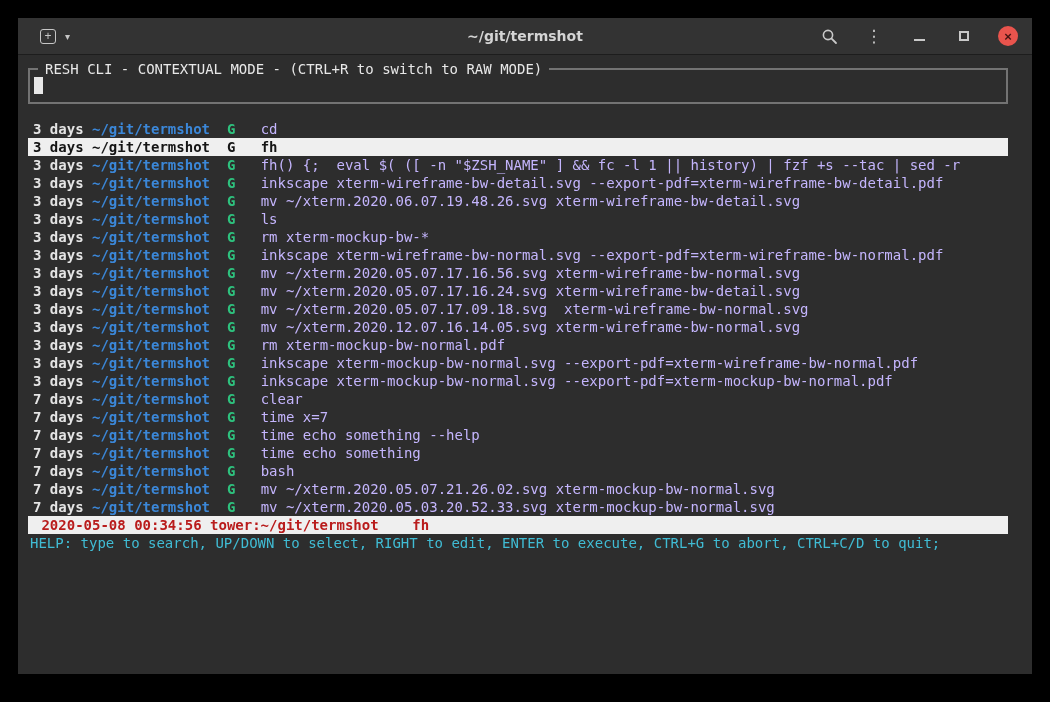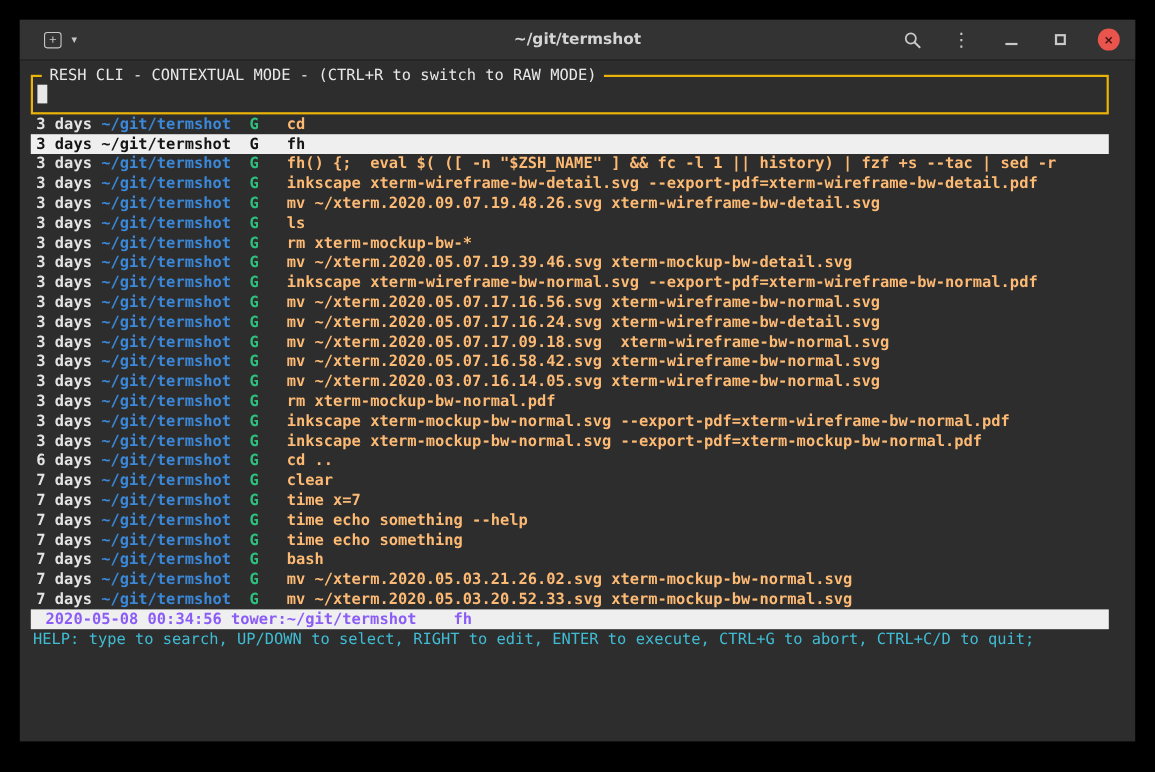--- a/index.html
+++ b/index.html
@@ -40,44 +40,44 @@
   .restore-glyph { display:block; width:10px; height:10px; border:2px solid #c9c9c9; }
   .close-btn {
     width:20px; height:20px; border-radius:50%; border:none; cursor:pointer;
     background:var(--close-red,#e9544d); color:#461412;
     font-size:13px; font-weight:bold; line-height:1;
     display:flex; align-items:center; justify-content:center;
   }
   
   .terminal { position:relative; height:618px; font-size:14px; line-height:18px; color:#d6d6d6; }
   .search-box {
-    position:relative; margin:13px 24px 0 10px; height:36px;
-    border:2px solid #eab308;
+    position:relative; margin:13px 24px 16px 10px; height:36px;
+    border:2px solid #737373;
   }
   .search-box-title {
     position:absolute; top:-10px; left:8px; padding:0 7px;
     background:var(--terminal-bg,#2d2d2d); color:#e8e8e8; white-space:pre;
   }
   .cursor-block { position:absolute; left:4px; top:7px; width:9px; height:17px; background:#e8e8e8; }
   .hist-header {
     margin:10px 24px 0 10px; padding-left:5px; height:19px;
     border-bottom:1px solid #cfcfcf; font-weight:bold; color:#e8e8e8; white-space:pre; overflow:hidden;
   }
   .rows { margin:0 24px 0 10px; }
   .row { height:18px; padding-left:5px; white-space:pre; overflow:hidden; }
   .row .t { color:#e4e4e4; font-weight:bold; }
   .row .d { color:var(--path-blue,#3b87d8); font-weight:bold; }
   .row .f { color:var(--flag-green,#2ec27e); font-weight:bold; }
-  .row .c { color:#fdba74;font-weight:bold; }
+  .row .c { color:#c4b5fd; }
   .row.selected { background:var(--selection-bg,#efefef); }
   .row.selected .t, .row.selected .d, .row.selected .f, .row.selected .c { color:#151515; }
   .row.selected .c { font-weight:bold; }
   .statusbar {
     margin:0 24px 0 10px; height:18px; padding-left:5px;
-    background:var(--selection-bg,#efefef); color:#8b5cf6; font-weight:bold;
+    background:var(--selection-bg,#efefef); color:#b91c1c; font-weight:bold;
     white-space:pre; overflow:hidden;
   }
   .helpline { margin:0 24px 0 10px; height:36px; padding-left:2px;
     color:var(--help-cyan,#40bcd4); white-space:pre; overflow:hidden; }
 </style>
 </head>
 <body>
 
 <div class="window">
 
@@ -121,40 +121,37 @@
       <span class="search-box-title">RESH CLI - CONTEXTUAL MODE - (CTRL+R to switch to RAW MODE)</span>
       <span class="cursor-block"></span>
     </div>
 
 
     <div class="rows">
         <div class="row"><span class="t">3 days</span> <span class="d">~/git/termshot</span>  <span class="f">G</span>   <span class="c">cd</span></div>
         <div class="row selected"><span class="t">3 days</span> <span class="d">~/git/termshot</span>  <span class="f">G</span>   <span class="c">fh</span></div>
         <div class="row"><span class="t">3 days</span> <span class="d">~/git/termshot</span>  <span class="f">G</span>   <span class="c">fh() {;  eval $( ([ -n "$ZSH_NAME" ] &amp;&amp; fc -l 1 || history) | fzf +s --tac | sed -r</span></div>
         <div class="row"><span class="t">3 days</span> <span class="d">~/git/termshot</span>  <span class="f">G</span>   <span class="c">inkscape xterm-wireframe-bw-detail.svg --export-pdf=xterm-wireframe-bw-detail.pdf</span></div>
-        <div class="row"><span class="t">3 days</span> <span class="d">~/git/termshot</span>  <span class="f">G</span>   <span class="c">mv ~/xterm.2020.09.07.19.48.26.svg xterm-wireframe-bw-detail.svg</span></div>
+        <div class="row"><span class="t">3 days</span> <span class="d">~/git/termshot</span>  <span class="f">G</span>   <span class="c">mv ~/xterm.2020.06.07.19.48.26.svg xterm-wireframe-bw-detail.svg</span></div>
         <div class="row"><span class="t">3 days</span> <span class="d">~/git/termshot</span>  <span class="f">G</span>   <span class="c">ls</span></div>
         <div class="row"><span class="t">3 days</span> <span class="d">~/git/termshot</span>  <span class="f">G</span>   <span class="c">rm xterm-mockup-bw-*</span></div>
-        <div class="row"><span class="t">3 days</span> <span class="d">~/git/termshot</span>  <span class="f">G</span>   <span class="c">mv ~/xterm.2020.05.07.19.39.46.svg xterm-mockup-bw-detail.svg</span></div>
         <div class="row"><span class="t">3 days</span> <span class="d">~/git/termshot</span>  <span class="f">G</span>   <span class="c">inkscape xterm-wireframe-bw-normal.svg --export-pdf=xterm-wireframe-bw-normal.pdf</span></div>
         <div class="row"><span class="t">3 days</span> <span class="d">~/git/termshot</span>  <span class="f">G</span>   <span class="c">mv ~/xterm.2020.05.07.17.16.56.svg xterm-wireframe-bw-normal.svg</span></div>
         <div class="row"><span class="t">3 days</span> <span class="d">~/git/termshot</span>  <span class="f">G</span>   <span class="c">mv ~/xterm.2020.05.07.17.16.24.svg xterm-wireframe-bw-detail.svg</span></div>
         <div class="row"><span class="t">3 days</span> <span class="d">~/git/termshot</span>  <span class="f">G</span>   <span class="c">mv ~/xterm.2020.05.07.17.09.18.svg  xterm-wireframe-bw-normal.svg</span></div>
-        <div class="row"><span class="t">3 days</span> <span class="d">~/git/termshot</span>  <span class="f">G</span>   <span class="c">mv ~/xterm.2020.05.07.16.58.42.svg xterm-wireframe-bw-normal.svg</span></div>
-        <div class="row"><span class="t">3 days</span> <span class="d">~/git/termshot</span>  <span class="f">G</span>   <span class="c">mv ~/xterm.2020.03.07.16.14.05.svg xterm-wireframe-bw-normal.svg</span></div>
+        <div class="row"><span class="t">3 days</span> <span class="d">~/git/termshot</span>  <span class="f">G</span>   <span class="c">mv ~/xterm.2020.12.07.16.14.05.svg xterm-wireframe-bw-normal.svg</span></div>
         <div class="row"><span class="t">3 days</span> <span class="d">~/git/termshot</span>  <span class="f">G</span>   <span class="c">rm xterm-mockup-bw-normal.pdf</span></div>
         <div class="row"><span class="t">3 days</span> <span class="d">~/git/termshot</span>  <span class="f">G</span>   <span class="c">inkscape xterm-mockup-bw-normal.svg --export-pdf=xterm-wireframe-bw-normal.pdf</span></div>
         <div class="row"><span class="t">3 days</span> <span class="d">~/git/termshot</span>  <span class="f">G</span>   <span class="c">inkscape xterm-mockup-bw-normal.svg --export-pdf=xterm-mockup-bw-normal.pdf</span></div>
-        <div class="row"><span class="t">6 days</span> <span class="d">~/git/termshot</span>  <span class="f">G</span>   <span class="c">cd ..</span></div>
         <div class="row"><span class="t">7 days</span> <span class="d">~/git/termshot</span>  <span class="f">G</span>   <span class="c">clear</span></div>
         <div class="row"><span class="t">7 days</span> <span class="d">~/git/termshot</span>  <span class="f">G</span>   <span class="c">time x=7</span></div>
         <div class="row"><span class="t">7 days</span> <span class="d">~/git/termshot</span>  <span class="f">G</span>   <span class="c">time echo something --help</span></div>
         <div class="row"><span class="t">7 days</span> <span class="d">~/git/termshot</span>  <span class="f">G</span>   <span class="c">time echo something</span></div>
         <div class="row"><span class="t">7 days</span> <span class="d">~/git/termshot</span>  <span class="f">G</span>   <span class="c">bash</span></div>
-        <div class="row"><span class="t">7 days</span> <span class="d">~/git/termshot</span>  <span class="f">G</span>   <span class="c">mv ~/xterm.2020.05.03.21.26.02.svg xterm-mockup-bw-normal.svg</span></div>
+        <div class="row"><span class="t">7 days</span> <span class="d">~/git/termshot</span>  <span class="f">G</span>   <span class="c">mv ~/xterm.2020.05.07.21.26.02.svg xterm-mockup-bw-normal.svg</span></div>
         <div class="row"><span class="t">7 days</span> <span class="d">~/git/termshot</span>  <span class="f">G</span>   <span class="c">mv ~/xterm.2020.05.03.20.52.33.svg xterm-mockup-bw-normal.svg</span></div>
       </div>
 
     <div class="statusbar"> <span>2020-05-08 00:34:56</span> <span>tower:~/git/termshot</span>    <span>fh</span></div>
 
     <div class="helpline">HELP: type to search, UP/DOWN to select, RIGHT to edit, ENTER to execute, CTRL+G to abort, CTRL+C/D to quit;</div>
 
   </div>
 </div>
 

